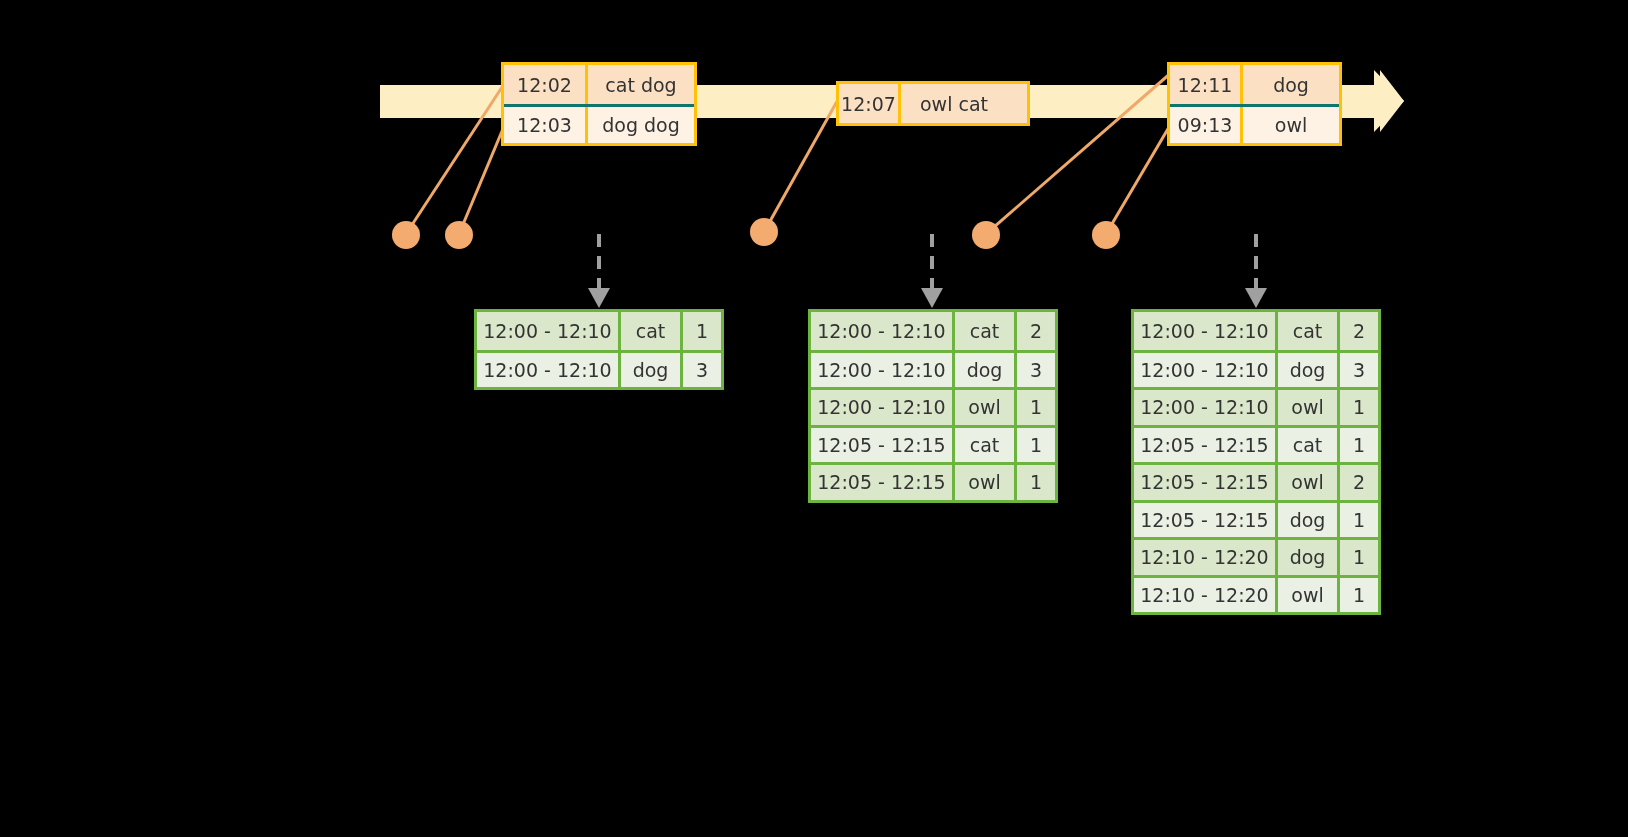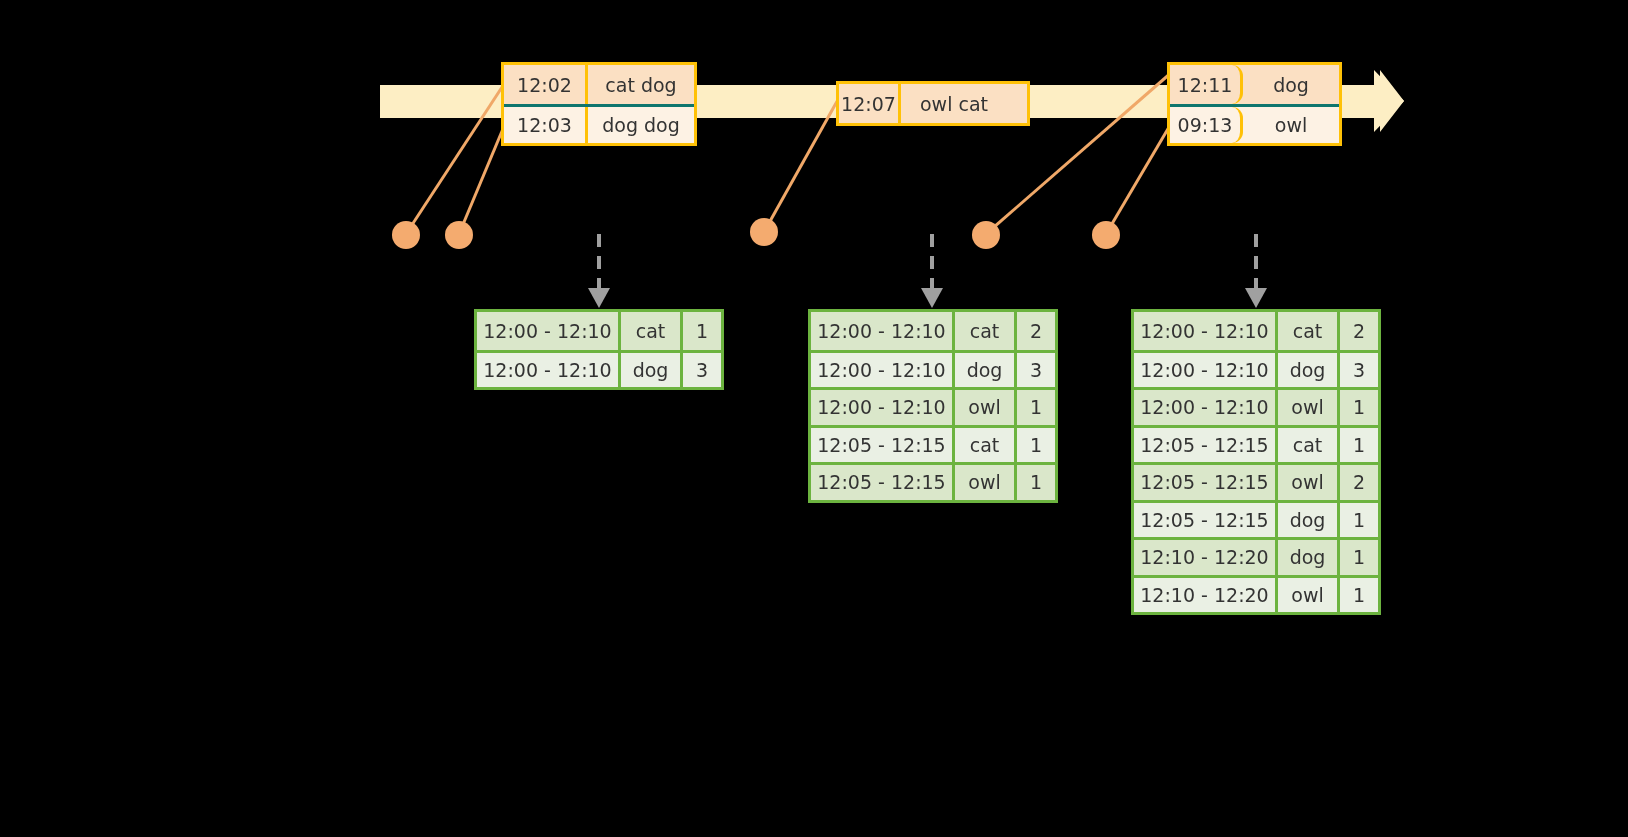--- a/index.html
+++ b/index.html
@@ -78,21 +78,21 @@
   #event-group-1 .ev-time { width: 84px; }
   #event-group-1 .ev-payload { width: 106px; }
 
   
   #event-group-2 { left: 836px; top: 81px; width: 194px; }
   #event-group-2 .ev-time { width: 62px; }
   #event-group-2 .ev-payload { width: 106px; }
 
   
   #event-group-3 { left: 1167px; top: 62px; width: 175px; }
-  #event-group-3 .ev-time { width: 73px; border-radius: 11px; }
+  #event-group-3 .ev-time { width: 73px; }
   #event-group-3 .ev-payload { width: 96px; }
 
   
   .result-table {
     position: absolute;
     border: 3px solid #6cb33f;
     box-sizing: border-box;
     background: #c2410c;
   }
   .res-row {

